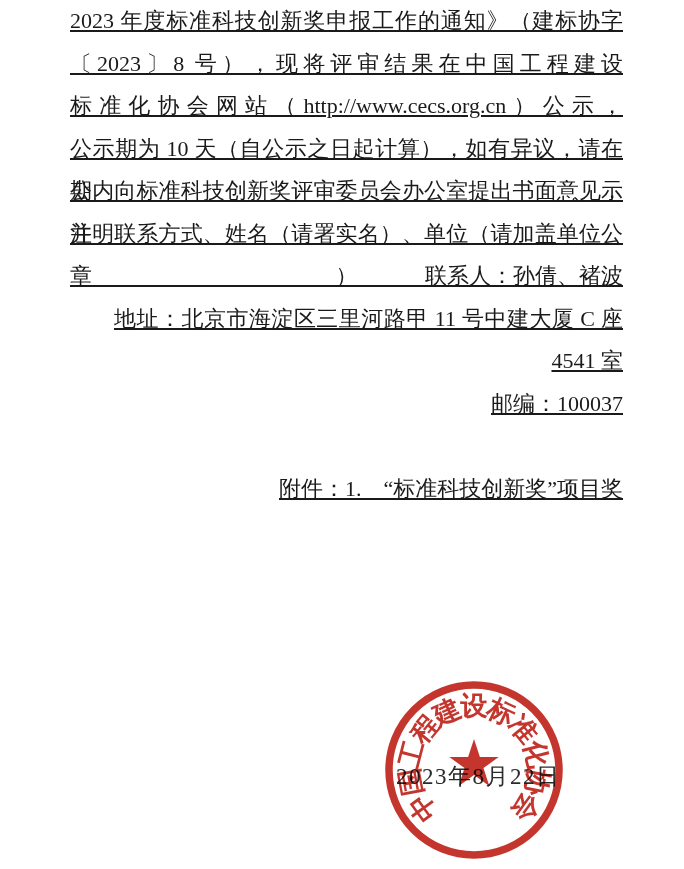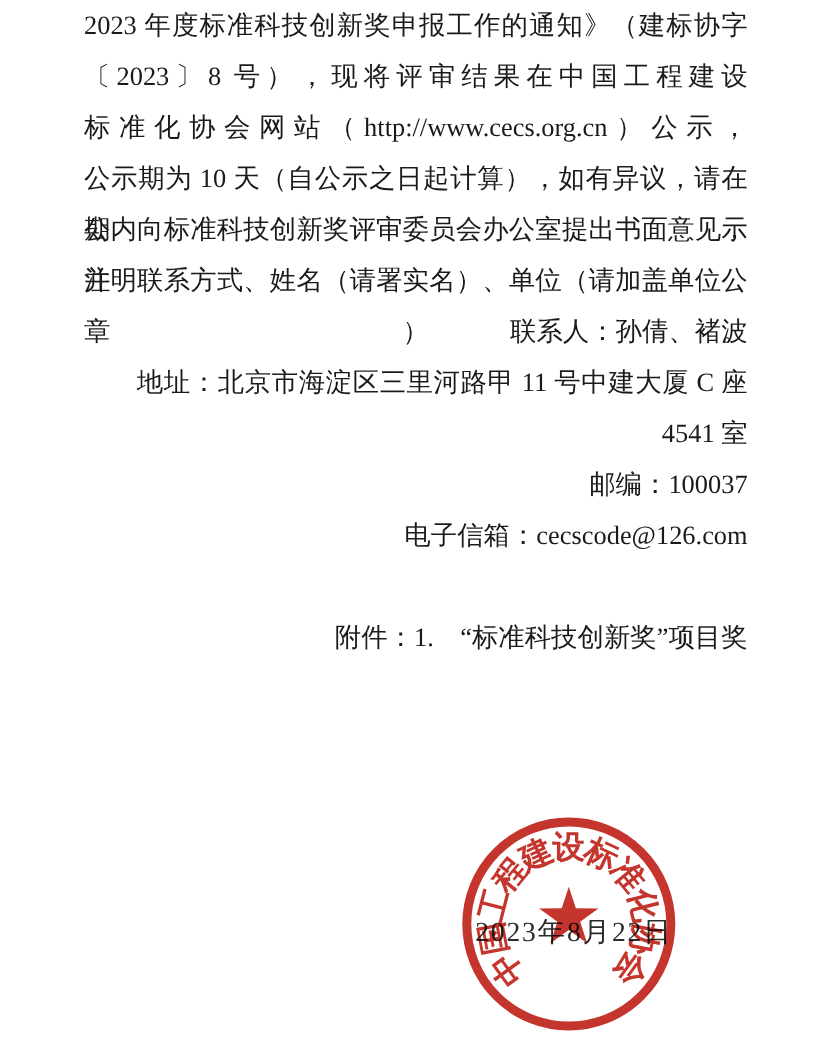--- a/index.html
+++ b/index.html
@@ -10,20 +10,21 @@
     overflow: hidden;
     font-family: "Liberation Serif", "DejaVu Serif", serif;
     color: #1a1a1a;
     --seal: #c0261d;
   }
   .body-text {
     position: absolute;
     left: 70px;
     top: 0;
     width: 553px;
+    text-decoration: underline;
   }
   .line {
     font-size: 22px;
     line-height: 42.5px;
     height: 42.5px;
     white-space: pre;
     overflow: visible;
     text-align: right;
   }
   .justify {
@@ -76,21 +77,20 @@
   <div class="line justify">2023 年度标准科技创新奖申报工作的通知》（建标协字</div>
   <div class="line justify">〔2023〕8 号），现将评审结果在中国工程建设</div>
   <div class="line justify">标准化协会网站（http://www.cecs.org.cn）公示，</div>
   <div class="line justify">公示期为 10 天（自公示之日起计算），如有异议，请在公示</div>
   <div class="line justify">期内向标准科技创新奖评审委员会办公室提出书面意见，并</div>
   <div class="line justify">注明联系方式、姓名（请署实名）、单位（请加盖单位公章）。</div>
   <div class="line indent2">联系人：孙倩、褚波</div>
   <div class="line indent2 justify">地址：北京市海淀区三里河路甲 11 号中建大厦 C 座</div>
   <div class="line">4541 室</div>
   <div class="line indent2">邮编：100037</div>
-  <div class="line indent2">电子信箱：cecscode@126.com</div>
   <div class="line blank"></div>
   <div class="line indent15">附件：1.　“标准科技创新奖”项目奖</div>
 </div>
 
 <div class="issue-date" style="color: rgb(43, 43, 43);">2023年8月22日</div>
 
 <svg class="seal" viewBox="0 0 200 200" aria-hidden="true">
   <circle cx="100" cy="100" r="85"></circle>
   <polygon points="100,69 105.9,86.9 124.7,87 109.5,98.1 115.3,116 100,105 84.7,116 90.5,98.1 75.3,87 94.1,86.9"></polygon>
   <g>

